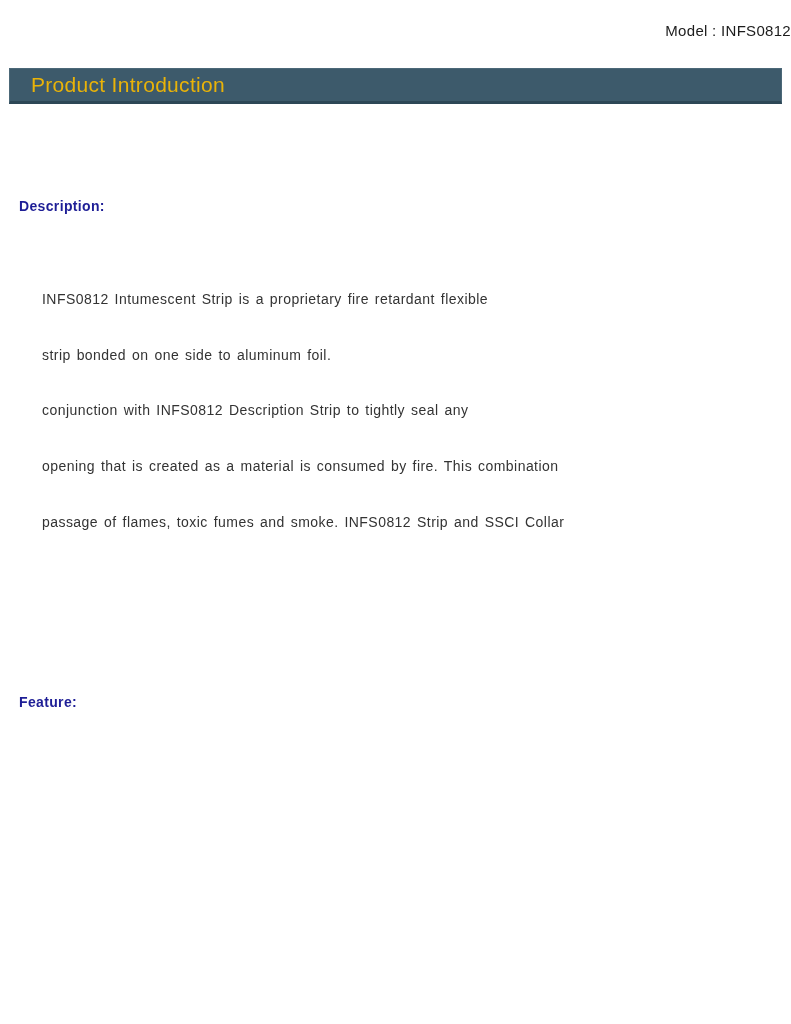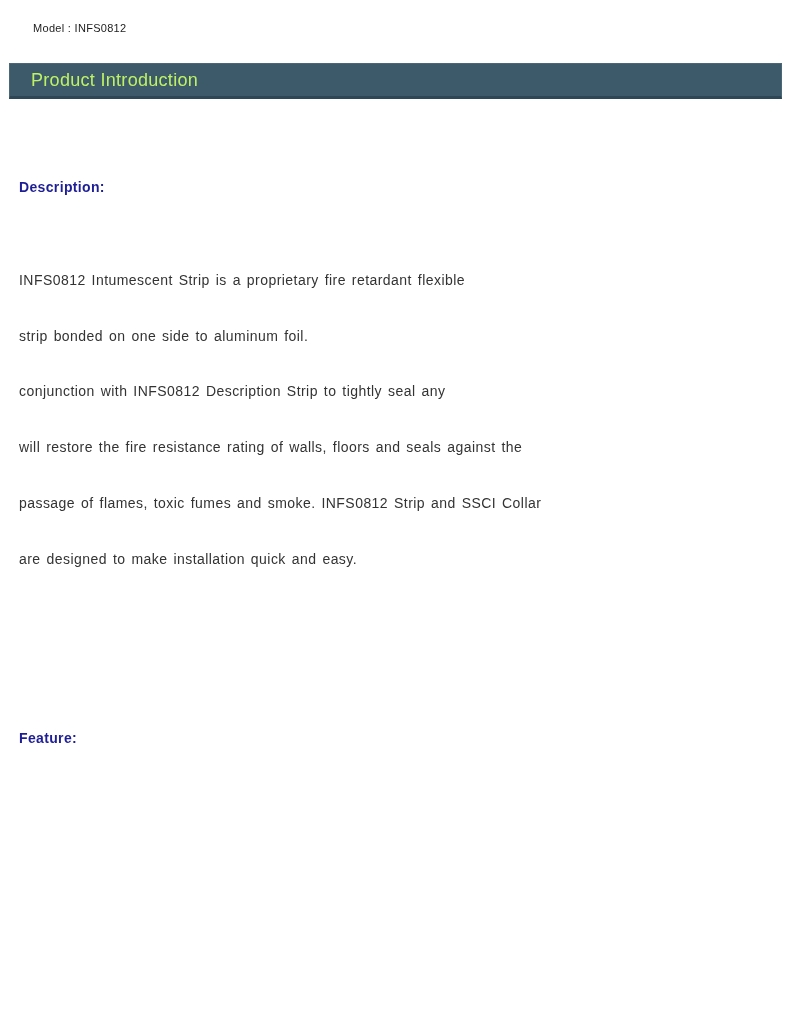--- a/index.html
+++ b/index.html
@@ -7,37 +7,38 @@
   body {
     width: 791px; height: 1024px;
     background: #ffffff;
     font-family: "Liberation Sans", "DejaVu Sans", sans-serif;
     overflow: hidden;
   }
   .page { position: relative; width: 791px; height: 1024px; background: #ffffff; }
 
   .model-line {
     padding: 22px 0 0 33px;
-    font-size: 11px;
+    font-size: 15px;
     color: #1c1c1c;
     letter-spacing: 0.3px;
+    text-align: right;
   }
 
   .banner {
     margin: 29px 0 0 9px;
     width: 773px;
     height: 36px;
     background: #3d5a6b;
     border: 1px solid #4c6878;
     border-bottom: 3px solid #2d4756;
     display: flex;
     align-items: center;
     padding-left: 21px;
-    font-size: 18px;
-    color: #bef264;
+    font-size: 21px;
+    color: #eab308;
     letter-spacing: 0.3px;
   }
 
   .content {
     padding-left: 19px;
     padding-right: 10px;
     font-size: 14px;
     line-height: 18.6px;
     color: #333333;
     letter-spacing: 0.45px;
@@ -46,46 +47,45 @@
   }
 
   .h {
     color: #1e1e96;
     font-weight: bold;
     font-size: 14px;
     line-height: 18.6px;
     letter-spacing: 0.35px;
     margin: 0;
   }
-  .line, .bullet { min-height: 18.6px; }
+  .line, .bullet { min-height: 18.6px; margin-left: 23px; }
 
-  .h-description { margin-top: 23px; }
+  .h-description { margin-top: 37px; }
   .sec-uses       { margin-top: 31px; }
 </style>
 </head>
 <body>
 
 <div class="page">
 
   <div class="model-line">Model : INFS0812</div>
 
   <div class="banner">
     <span>Product Introduction</span>
   </div>
 
   <div class="content">
 
     <div class="h h-description">Description:</div>
     <div>
       <div class="line">INFS0812 Intumescent Strip is a proprietary fire retardant flexible</div>
       <div class="line">strip bonded on one side to aluminum foil.</div>
       <div class="line">conjunction with INFS0812 Description Strip to tightly seal any</div>
-      <div class="line">will restore the fire resistance rating of walls, floors and seals against the</div>
+      <div class="line">opening that is created as a material is consumed by fire. This combination</div>
       <div class="line">passage of flames, toxic fumes and smoke. INFS0812 Strip and SSCI Collar</div>
-      <div class="line">are designed to make installation quick and easy.</div>
     </div>
 
     <div class="sec-uses">
       <div class="h">Feature:</div>
     </div>
 
     
 
     
     

